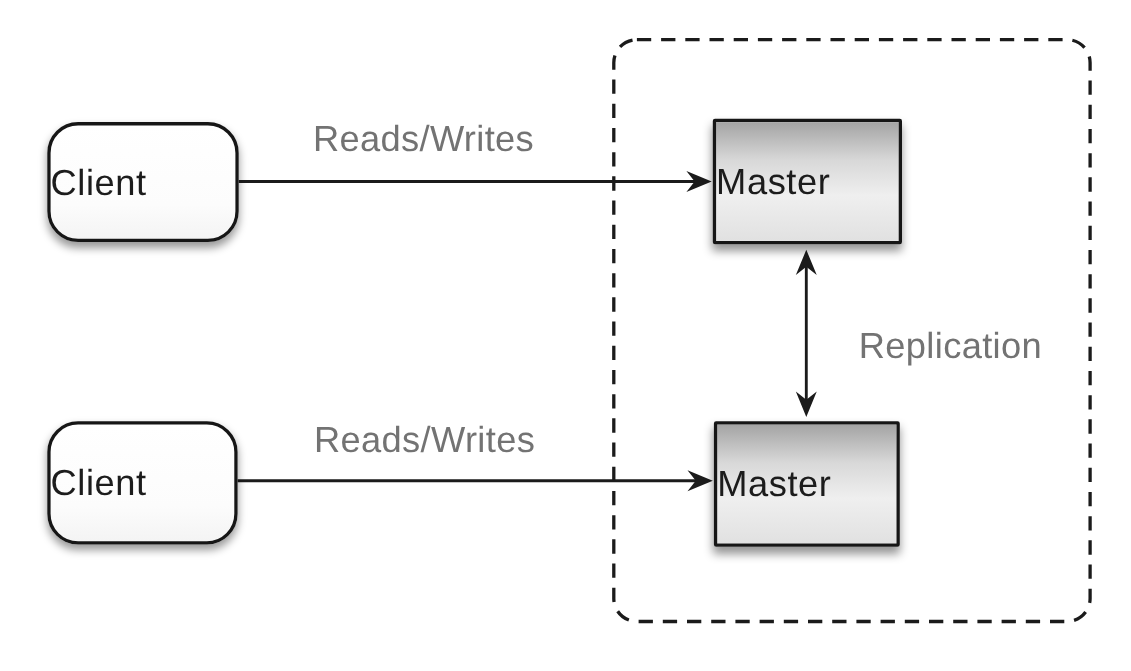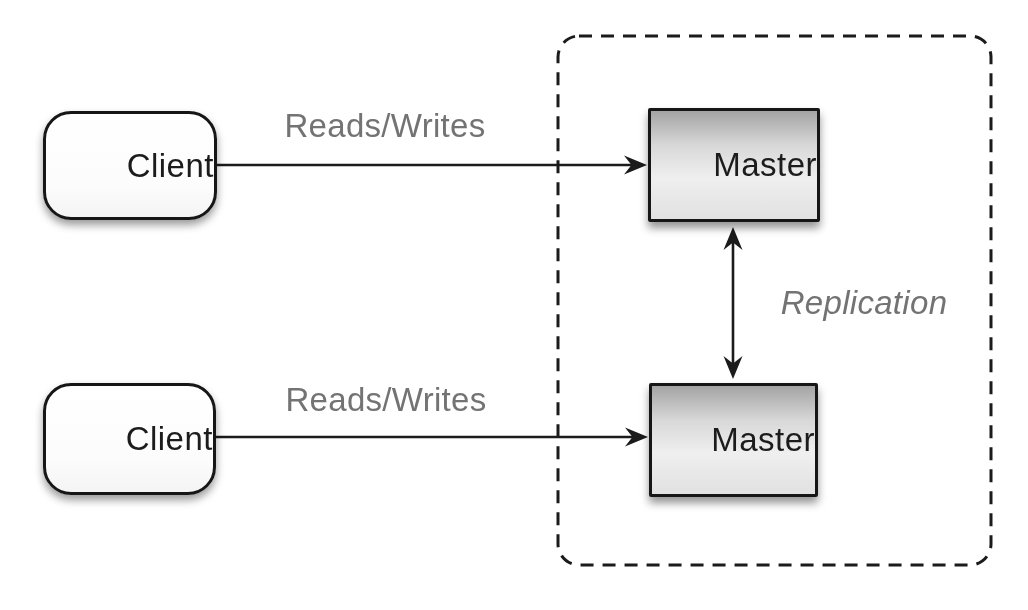--- a/index.html
+++ b/index.html
@@ -21,55 +21,54 @@
     top: 0;
     width: 1028px;
     height: 610px;
     z-index: 1;
   }
   .node {
     position: absolute;
     z-index: 2;
     display: flex;
     align-items: center;
-    justify-content: flex-end;
+    justify-content: flex-start;
     font-size: 33px;
     color: #1c1c1c;
     letter-spacing: 0.5px;
     box-sizing: border-box;
   }
   .node-client {
     background: linear-gradient(180deg, #ffffff 0%, #fcfcfc 70%, #f4f4f4 100%);
     border: 3px solid #161616;
     border-radius: 28px;
     box-shadow: 0 5px 8px rgba(0,0,0,0.40);
   }
   .node-master {
     background: linear-gradient(180deg, #a4a4a4 0%, #d8d8d8 32%, #efefef 62%, #e1e1e1 100%);
     border: 3px solid #161616;
     border-radius: 2px;
     box-shadow: 0 6px 9px rgba(0,0,0,0.42);
-    padding-left: 24px;
   }
   #client-top    { left: 43px;  top: 111px; width: 174px; height: 109px; }
   #client-bottom { left: 43px;  top: 383px; width: 173px; height: 112px; }
   #master-top    { left: 648px; top: 108px; width: 172px; height: 114px; }
   #master-bottom { left: 649px; top: 383px; width: 169px; height: 114px; }
   .edge-label {
     position: absolute;
     z-index: 3;
     transform: translate(-50%, -50%);
     font-size: 33px;
     color: #737373;
     white-space: nowrap;
     letter-spacing: 0.3px;
   }
   #label-rw-top    { left: 385px; top: 126px; }
   #label-rw-bottom { left: 386px; top: 400px; }
-  #label-replication { left: 864px; top: 303px; font-style: italic; }
+  #label-replication { left: 864px; top: 314px; }
 </style>
 </head>
 <body>
 
 <div class="canvas">
 
   <svg class="overlay-svg" viewBox="0 0 1028 610" xmlns="http://www.w3.org/2000/svg">
 
     <rect x="558" y="36" width="433" height="529" rx="21" ry="21" fill="none" stroke="#1b1b1b" stroke-width="3" stroke-dasharray="13,9"></rect>
 

